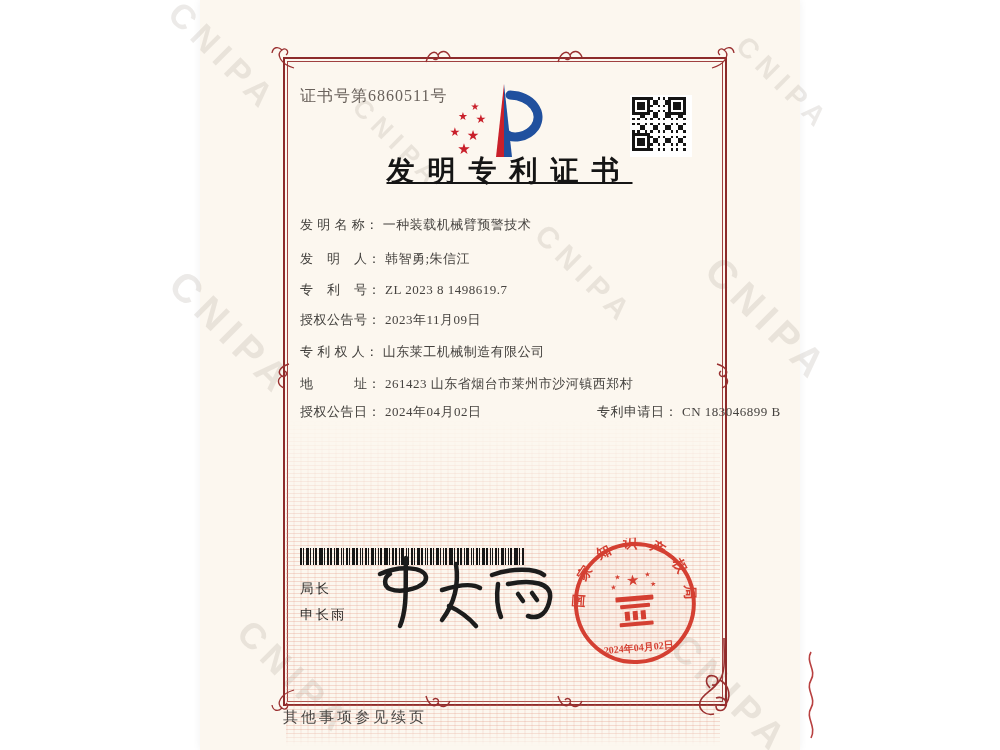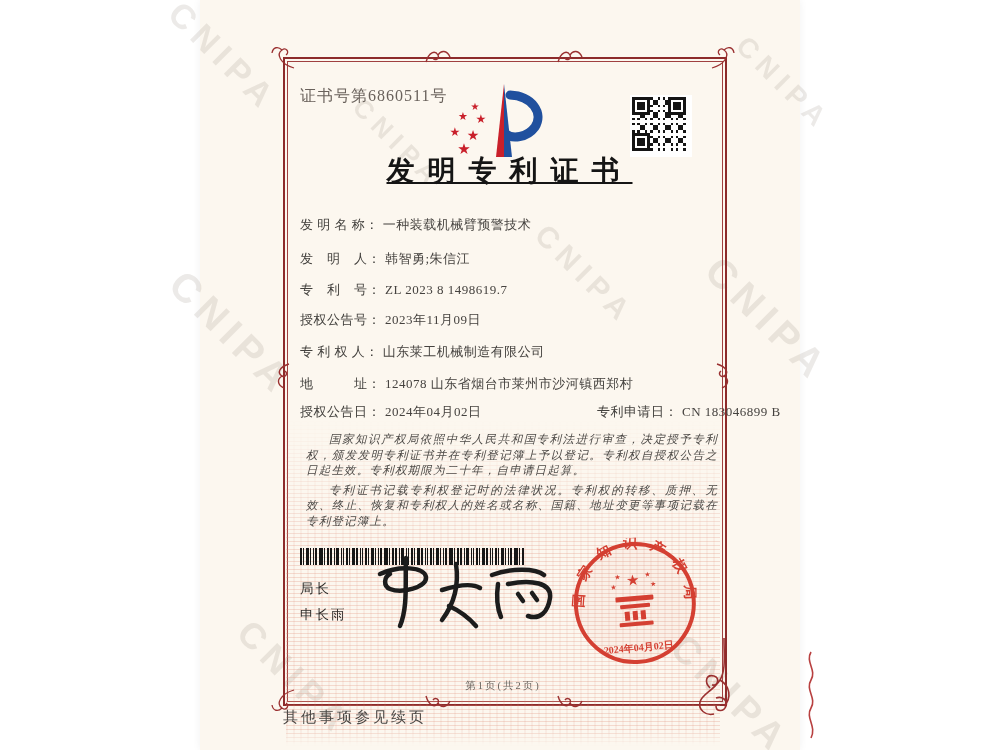--- a/index.html
+++ b/index.html
@@ -580,32 +580,28 @@
       <div class="frow" style="top:281px;">
         <span class="flabel">专　利　号：</span><span class="fvalue">ZL 2023 8 1498619.7</span>
       </div>
       <div class="frow" style="top:311px;">
         <span class="flabel">授权公告号：</span><span class="fvalue">2023年11月09日</span>
       </div>
       <div class="frow" style="top:343px;">
         <span class="flabel">专 利 权 人：</span><span class="fvalue">山东莱工机械制造有限公司</span>
       </div>
       <div class="frow" style="top:375px;">
-        <span class="flabel">地　　　址：</span><span class="fvalue">124078 山东省烟台市莱州市沙河镇西郑村</span>
+        <span class="flabel">地　　　址：</span><span class="fvalue">261423 山东省烟台市莱州市沙河镇西郑村</span>
       </div>
       <div class="frow" style="top:403px;width:424px;">
         <span><span class="flabel">授权公告日：</span><span class="fvalue">2024年04月02日</span></span>
         <span class="grant-no"><span class="flabel">专利申请日：</span><span class="fvalue">CN 183046899 B</span></span>
       </div>
     </div>
 
-    <div class="body-text">
-      <p>国家知识产权局依照中华人民共和国专利法进行审查，决定授予专利权，颁发发明专利证书并在专利登记簿上予以登记。专利权自授权公告之日起生效。专利权期限为二十年，自申请日起算。</p>
-      <p>专利证书记载专利权登记时的法律状况。专利权的转移、质押、无效、终止、恢复和专利权人的姓名或名称、国籍、地址变更等事项记载在专利登记簿上。</p>
-    </div>
 
     <div class="barcode" id="barcode">
         <i style="width: 2px; margin-right: 1px;"></i>
         <i style="width: 1px; margin-right: 2px;"></i>
         <i style="width: 3px; margin-right: 1px;"></i>
         <i style="width: 1px; margin-right: 2px;"></i>
         <i style="width: 1px; margin-right: 1px;"></i>
         <i style="width: 2px; margin-right: 2px;"></i>
         <i style="width: 4px; margin-right: 1px;"></i>
         <i style="width: 1px; margin-right: 2px;"></i>
@@ -710,21 +706,20 @@
           <rect x="50" y="66" width="30" height="4" rx="1"></rect>
           <rect x="54" y="73" width="5" height="9"></rect>
           <rect x="62" y="73" width="5" height="9"></rect>
           <rect x="70" y="73" width="5" height="9"></rect>
           <rect x="48" y="84" width="34" height="4" rx="1"></rect>
         </g>
         <text x="65" y="113" font-size="10" font-weight="bold" text-anchor="middle" fill="#d23325">2024年04月02日</text>
       </svg>
     </span>
 
-    <div class="page-ind">第1页(共2页)</div>
     <div class="footer-note">其他事项参见续页</div>
   </div>
 
   <span class="edge-squiggle">
     <svg width="16" height="90" viewBox="0 0 16 90">
         <path d="M8,2 C2,12 14,20 8,30 C2,40 14,48 8,58 C2,68 14,76 8,88" fill="none" stroke="#b84040" stroke-width="1.6"></path>
       </svg>
   </span>
 </div>
 

